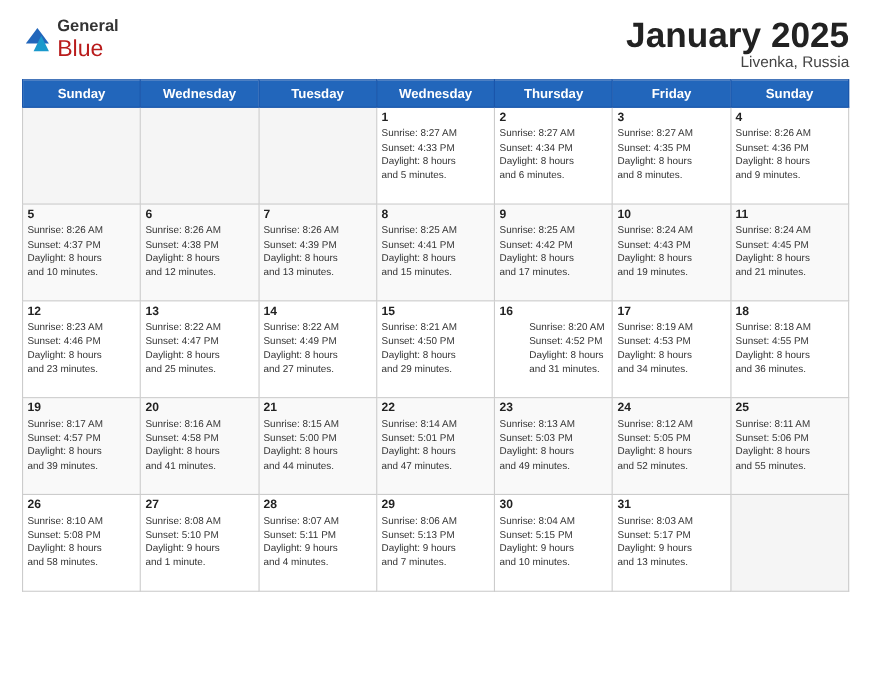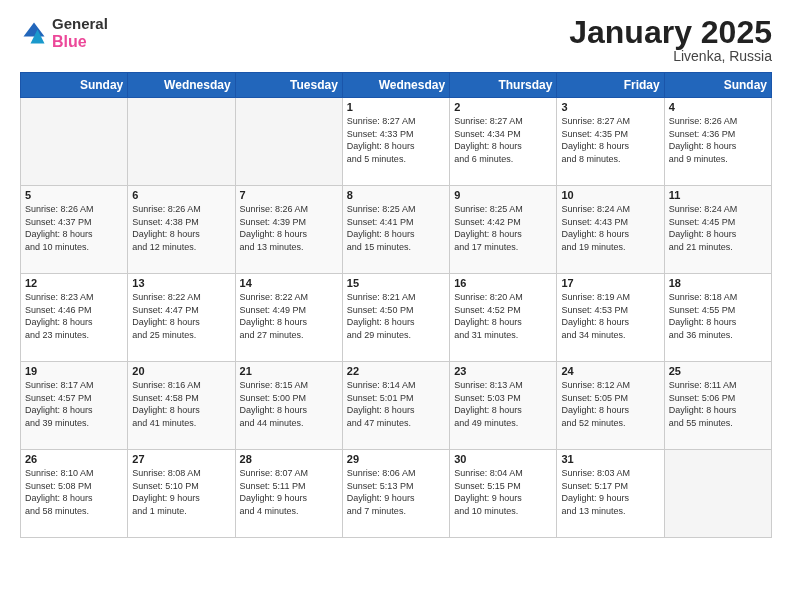--- a/index.html
+++ b/index.html
@@ -32,23 +32,23 @@
       display: flex;
       flex-direction: column;
       line-height: 1.1;
     }
     .logo-general {
       font-size: 15px;
       font-weight: bold;
       color: #333;
     }
     .logo-blue {
-      font-size: 16px;
-      font-weight: bold;
-      color: #ec4899;
+      font-size: 21px;
+      font-weight: normal;
+      color: #b91c1c;
     }
     .logo-icon {
       width: 28px;
       height: 28px;
     }
     .title-block {
       text-align: right;
     }
     .month-title {
       font-size: 32px;
@@ -66,21 +66,21 @@
       border-collapse: collapse;
       width: 100%;
       table-layout: fixed;
     }
     .calendar thead tr th {
       background: #2266bb;
       color: #fff;
       font-size: 12px;
       font-weight: bold;
       padding: 5px 4px;
-      text-align: right;
+      text-align: center;
       border: 1px solid #1a55aa;
     }
     .calendar tbody tr td {
       vertical-align: top;
       border: 1px solid #ccc;
       padding: 3px 4px;
       font-size: 9.5px;
       color: #333;
       height: 88px;
       background: #fff;
@@ -246,21 +246,21 @@
           </td>
           <td>
             <span class="day-num">15</span>
             <div class="cell-info" style="white-space: pre-line;">Sunrise: 8:21 AM
 Sunset: 4:50 PM
 Daylight: 8 hours
 and 29 minutes.</div>
           </td>
           <td>
             <span class="day-num">16</span>
-            <div class="cell-info" style="white-space: pre-line;">Sunrise: 8:20 AM
+            <div class="cell-info" style="white-space: pre-line; margin-left: 27px;">Sunrise: 8:20 AM
 Sunset: 4:52 PM
 Daylight: 8 hours
 and 31 minutes.</div>
           </td>
           <td>
             <span class="day-num">17</span>
             <div class="cell-info" style="white-space: pre-line;">Sunrise: 8:19 AM
 Sunset: 4:53 PM
 Daylight: 8 hours
 and 34 minutes.</div>

